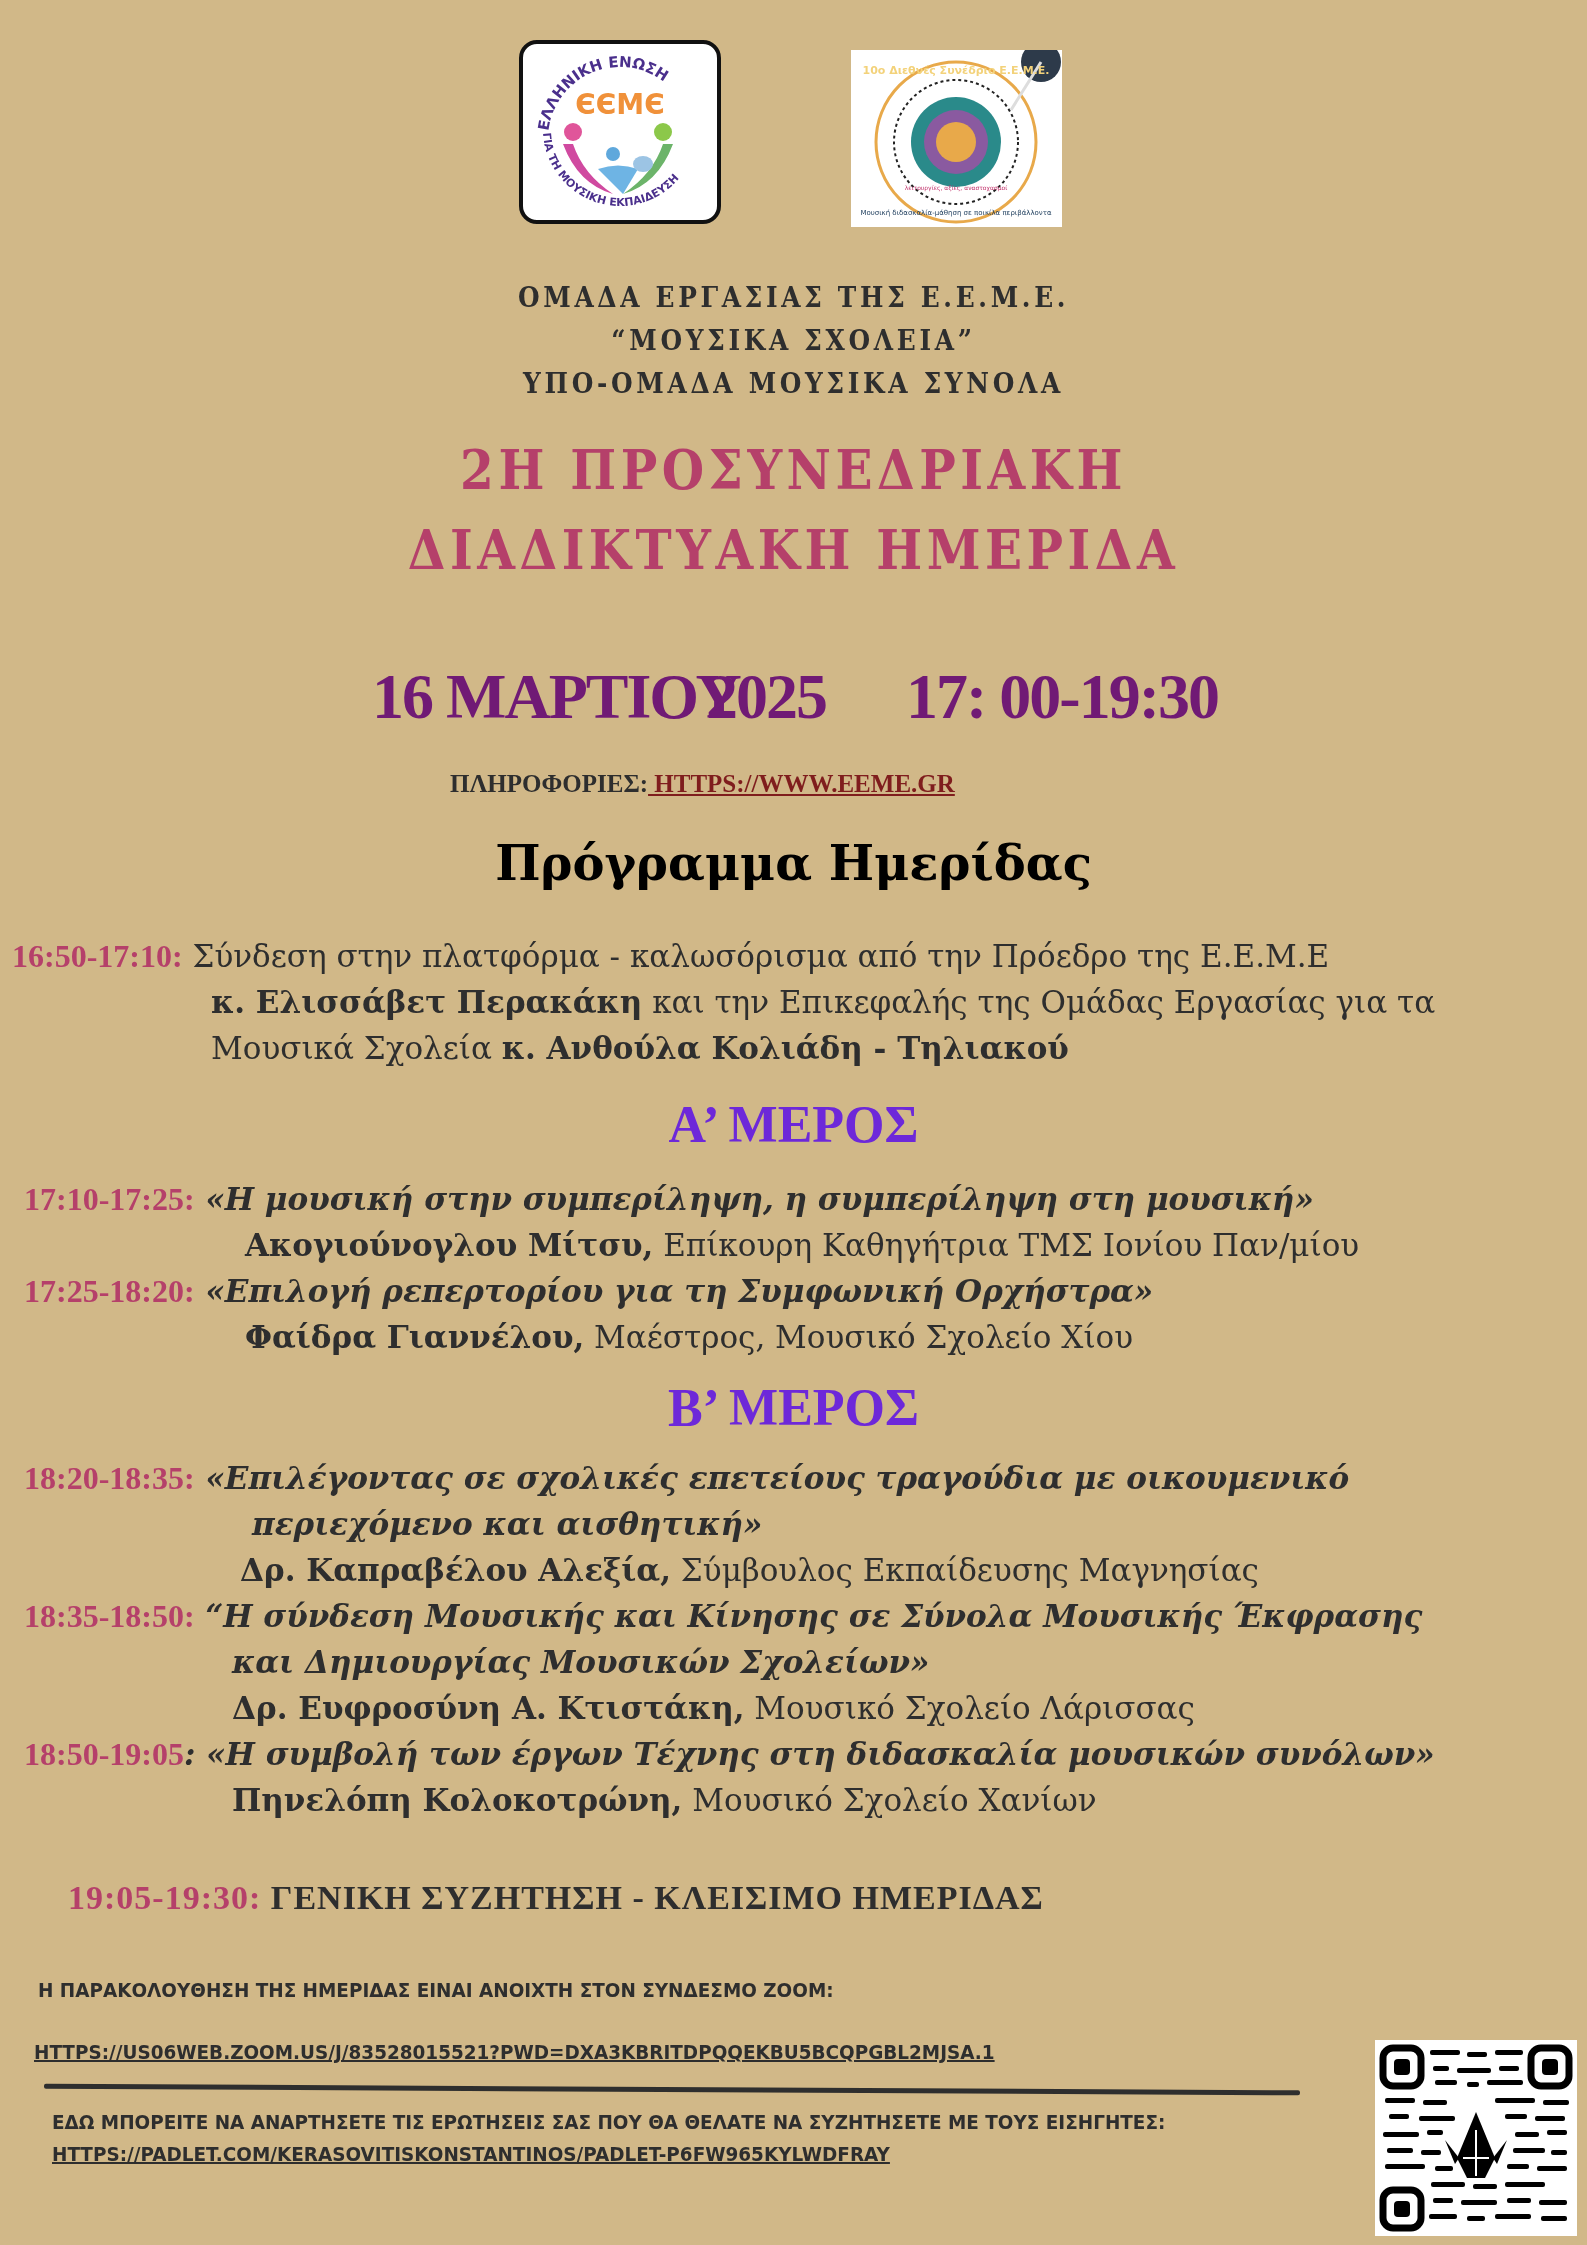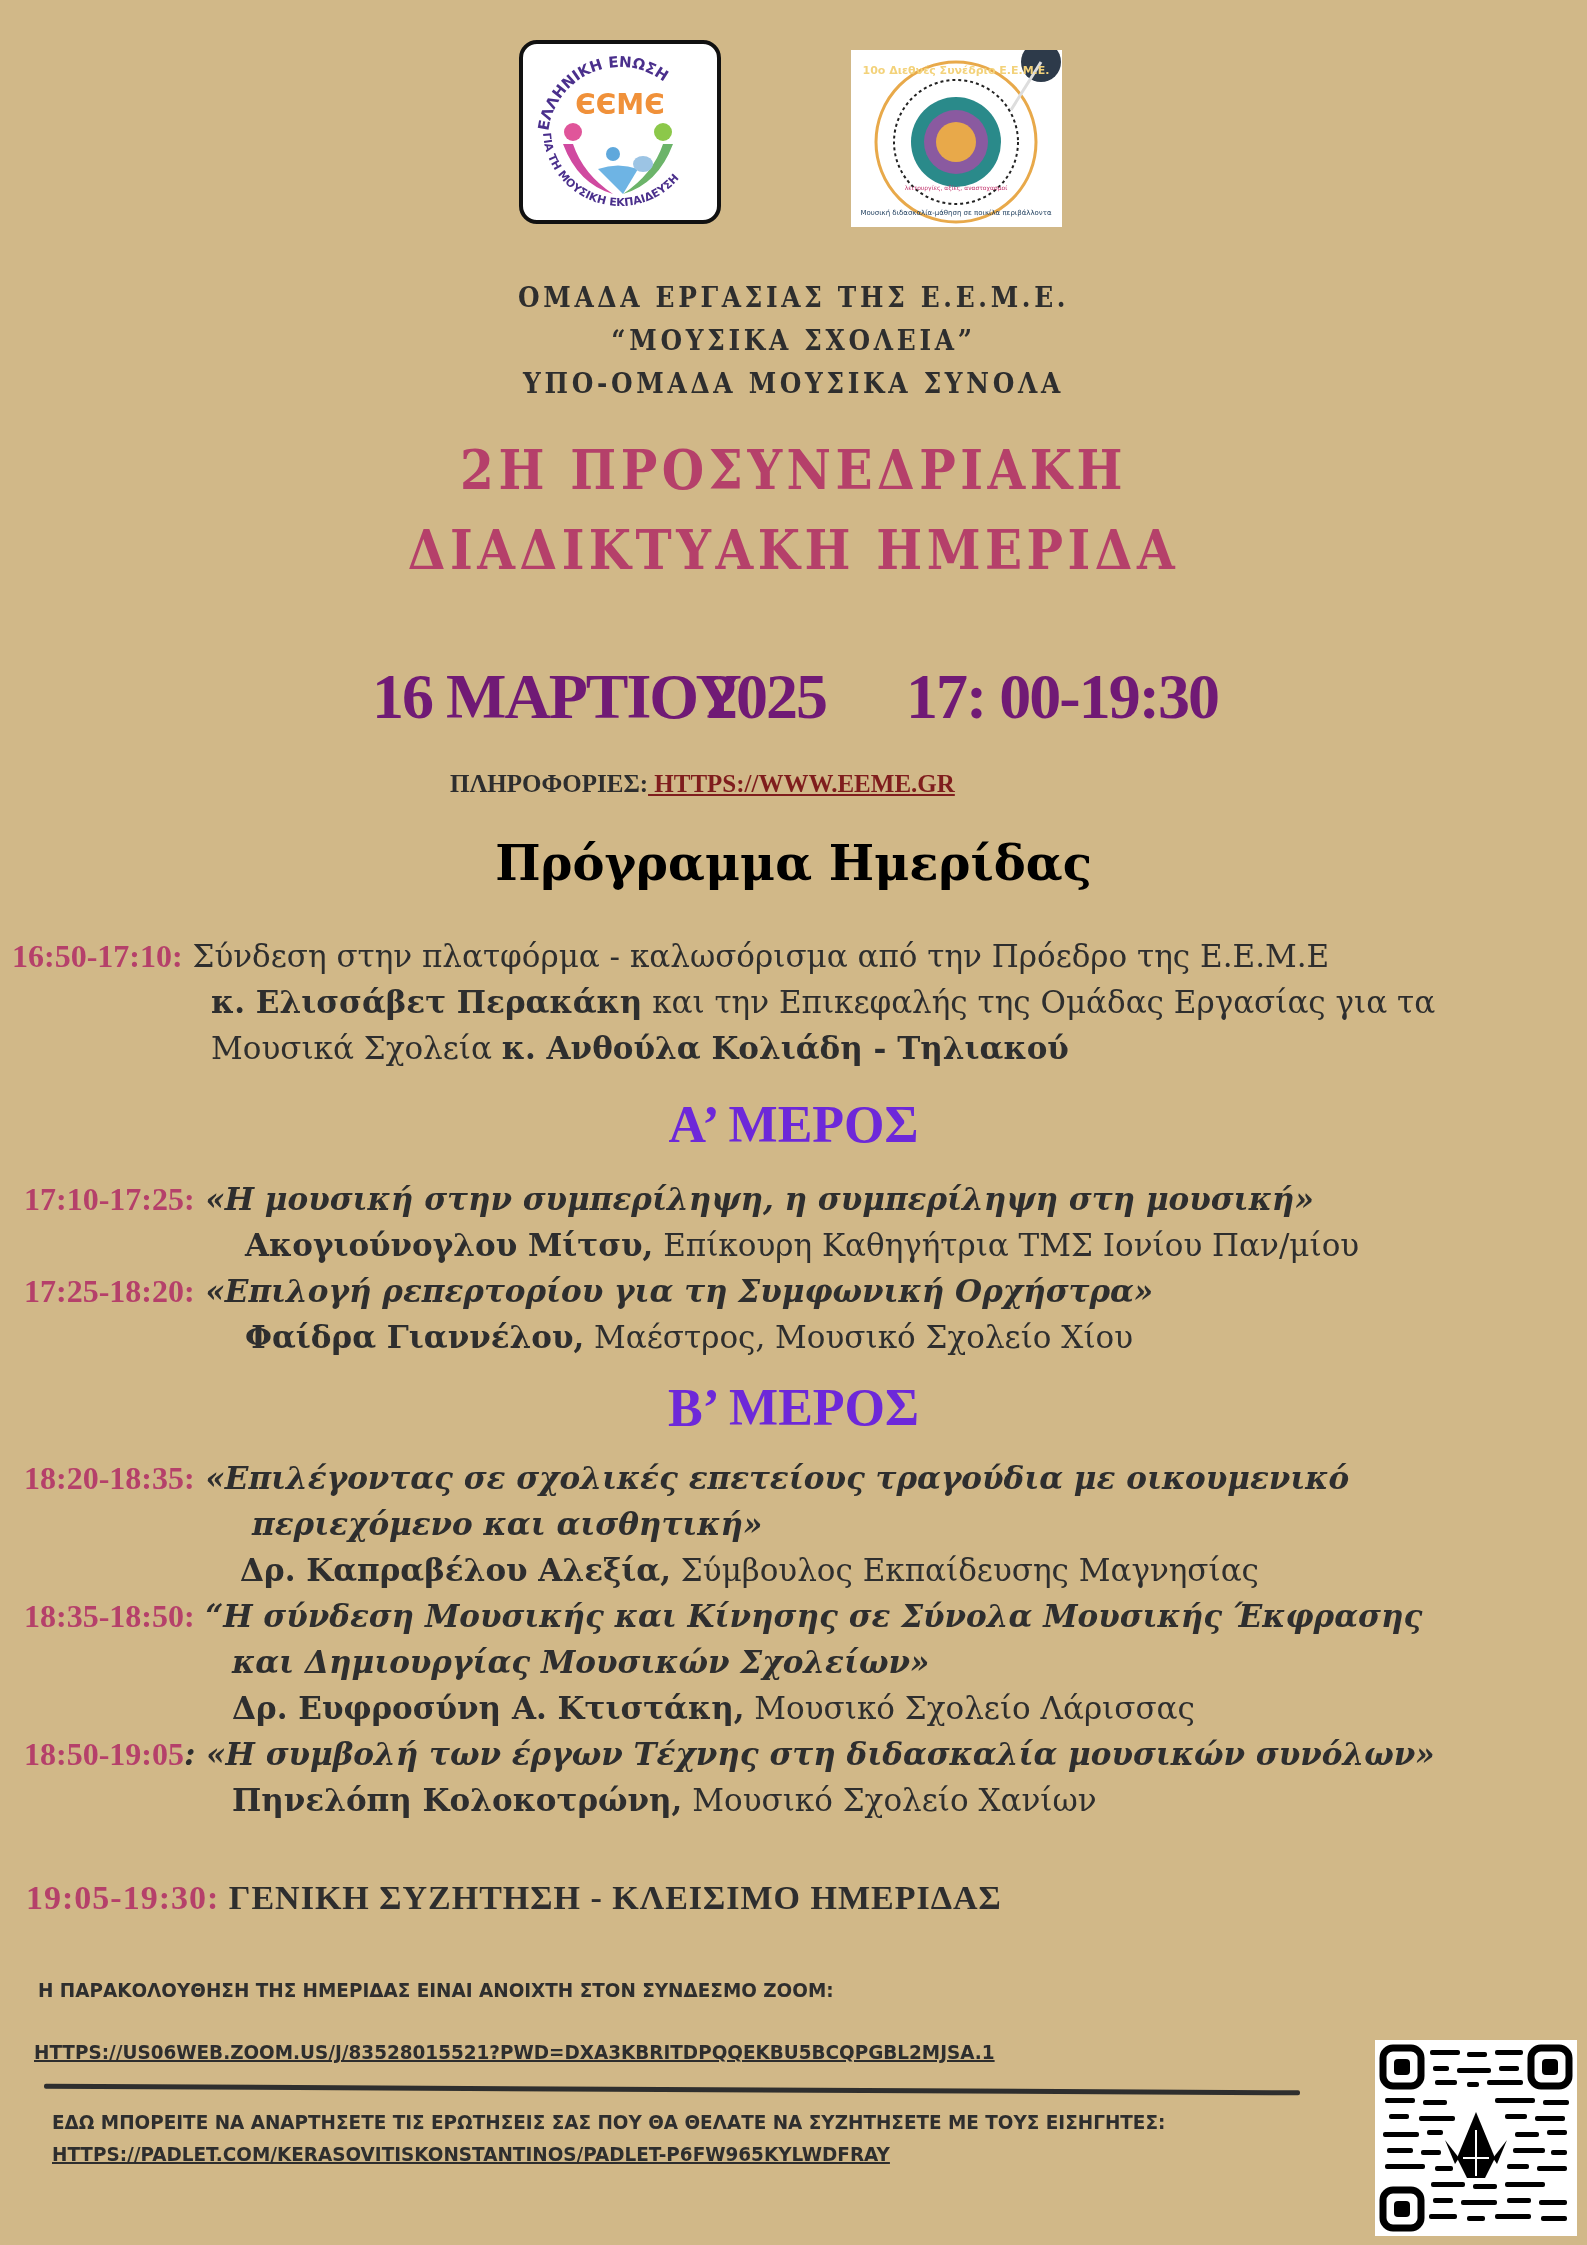--- a/index.html
+++ b/index.html
@@ -18,21 +18,21 @@
   .title { font-family:"DejaVu Serif", serif; font-weight:bold; font-size:54px; letter-spacing:5px; color:#b5406a; transform:scaleX(0.9); }
   .date { font-family:"Liberation Serif", serif; font-weight:bold; font-size:64px; letter-spacing:-2px; color:#701a75; }
   .info { font-family:"Liberation Serif", serif; font-weight:bold; font-size:25px; color:#2e2e2e; }
   .info a { color:#7f1d1d; text-decoration:underline; }
   .prog { font-family:"DejaVu Serif", serif; font-weight:bold; font-size:48px; color:#000000; }
   .part { font-family:"Liberation Serif", serif; font-weight:bold; font-size:52px; color:#6d28d9; }
   .line { font-family:"DejaVu Serif", serif; font-size:31px; line-height:46px; white-space:nowrap; color:#2e2e2e; }
   .time { color:#b5406a; font-weight:bold; font-family:"Liberation Serif", serif; font-size:32px; }
   .b { font-weight:bold; }
   .it { font-style:italic; font-weight:bold; }
-  .closing { font-family:"Liberation Serif", serif; font-weight:bold; font-size:34px; letter-spacing:1px; }
+  .closing { font-family:"Liberation Serif", serif; font-weight:bold; font-size:34px; letter-spacing:1px;margin-left:42px; }
   .sans { font-family:"DejaVu Sans", sans-serif; font-weight:bold; font-size:20px; color:#2e2e2e; transform-origin:left; transform:scaleX(0.92); white-space:nowrap; }
   .sans a { color:#2e2e2e; text-decoration:underline; }
   .divider { left:44px; top:2087px; width:1256px; height:5px; background:#2e2e2e; transform:rotate(0.3deg); border-radius:2px; }
   .qr { left:1375px; top:2040px; width:202px; height:196px; background:#fff; }
 </style>
 </head>
 <body>
 
 <div class="abs logo1">
   <svg width="194" height="176" viewBox="0 0 194 176">

